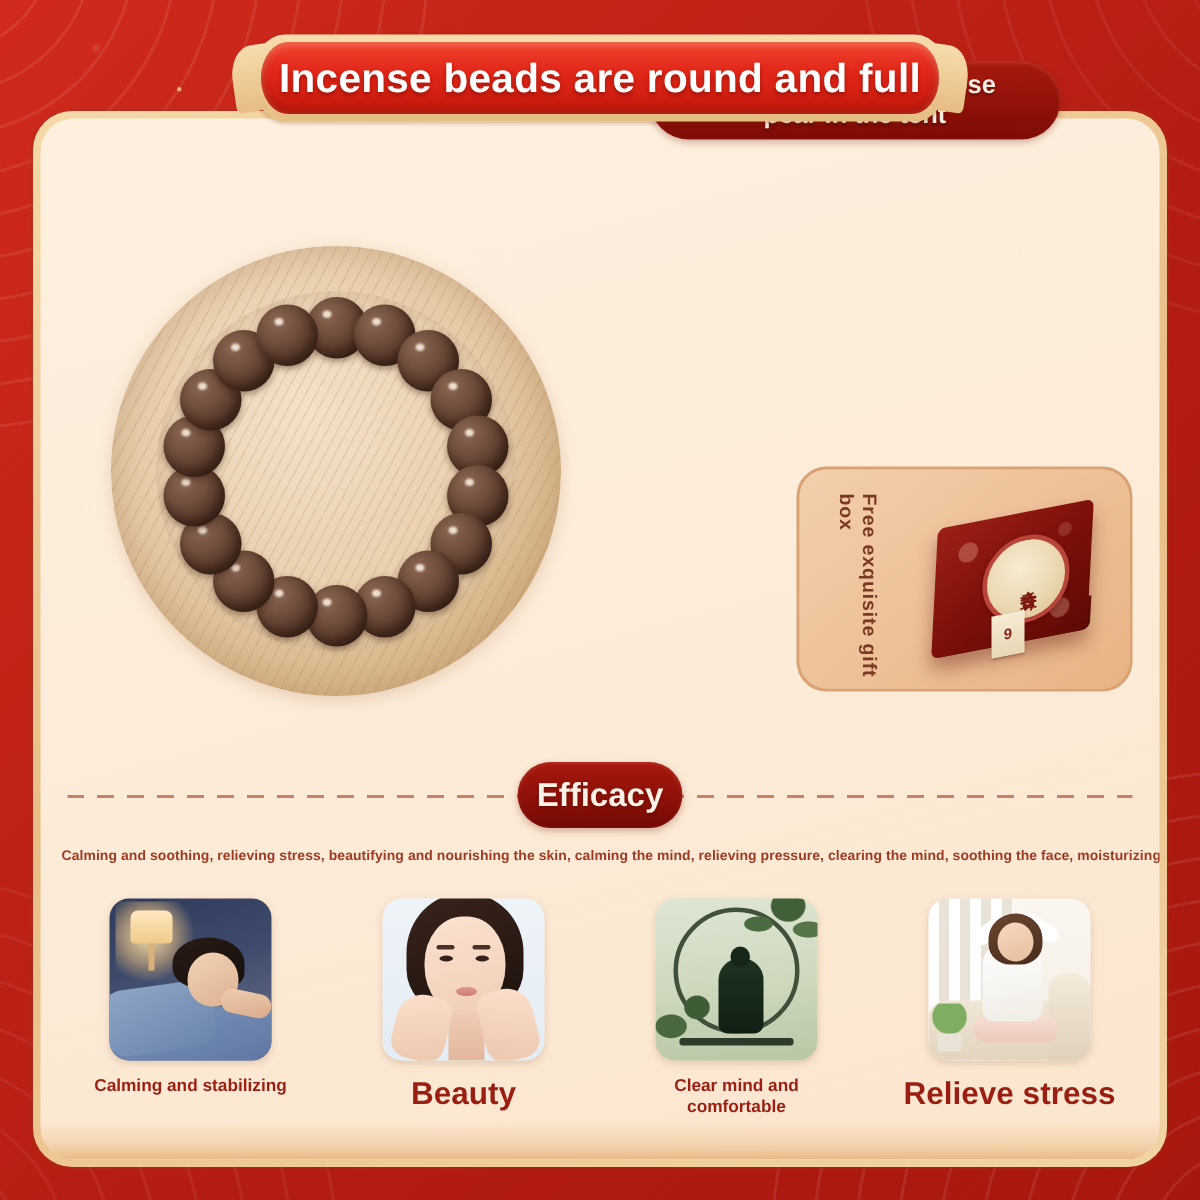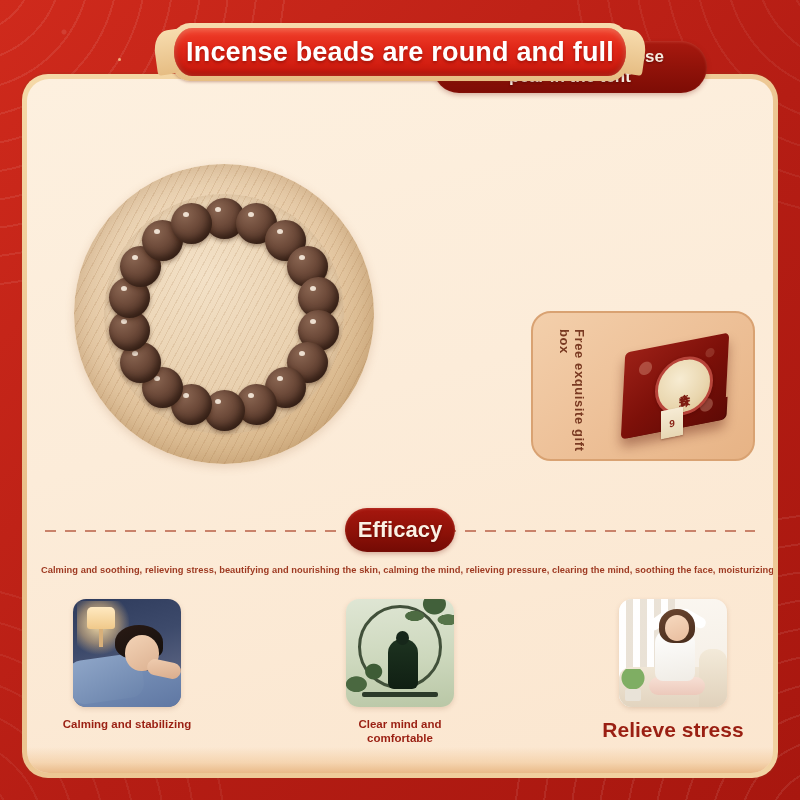--- a/index.html
+++ b/index.html
@@ -400,20 +400,35 @@
             <div class="lamp-stem"></div>
             <div class="blanket"></div>
             <div class="pillow"></div>
             <div class="hair"></div>
             <div class="head"></div>
             <div class="arm"></div>
           </div>
           <div class="benefit-cap cap-sm">Calming and stabilizing</div>
         </div>
 
+        <div class="benefit">
+          <div class="benefit-photo p2">
+            <div class="neck"></div>
+            <div class="hair2"></div>
+            <div class="face2"></div>
+            <div class="brow-l"></div>
+            <div class="brow-r"></div>
+            <div class="eye-l"></div>
+            <div class="eye-r"></div>
+            <div class="lips"></div>
+            <div class="hand-l"></div>
+            <div class="hand-r"></div>
+          </div>
+          <div class="benefit-cap cap-lg">Beauty</div>
+        </div>
 
         <div class="benefit">
           <div class="benefit-photo p4">
             <div class="gate"></div>
             <div class="leaves"></div>
             <div class="leaves2"></div>
             <div class="bench"></div>
             <div class="figure"></div>
             <div class="figure-head"></div>
           </div>

